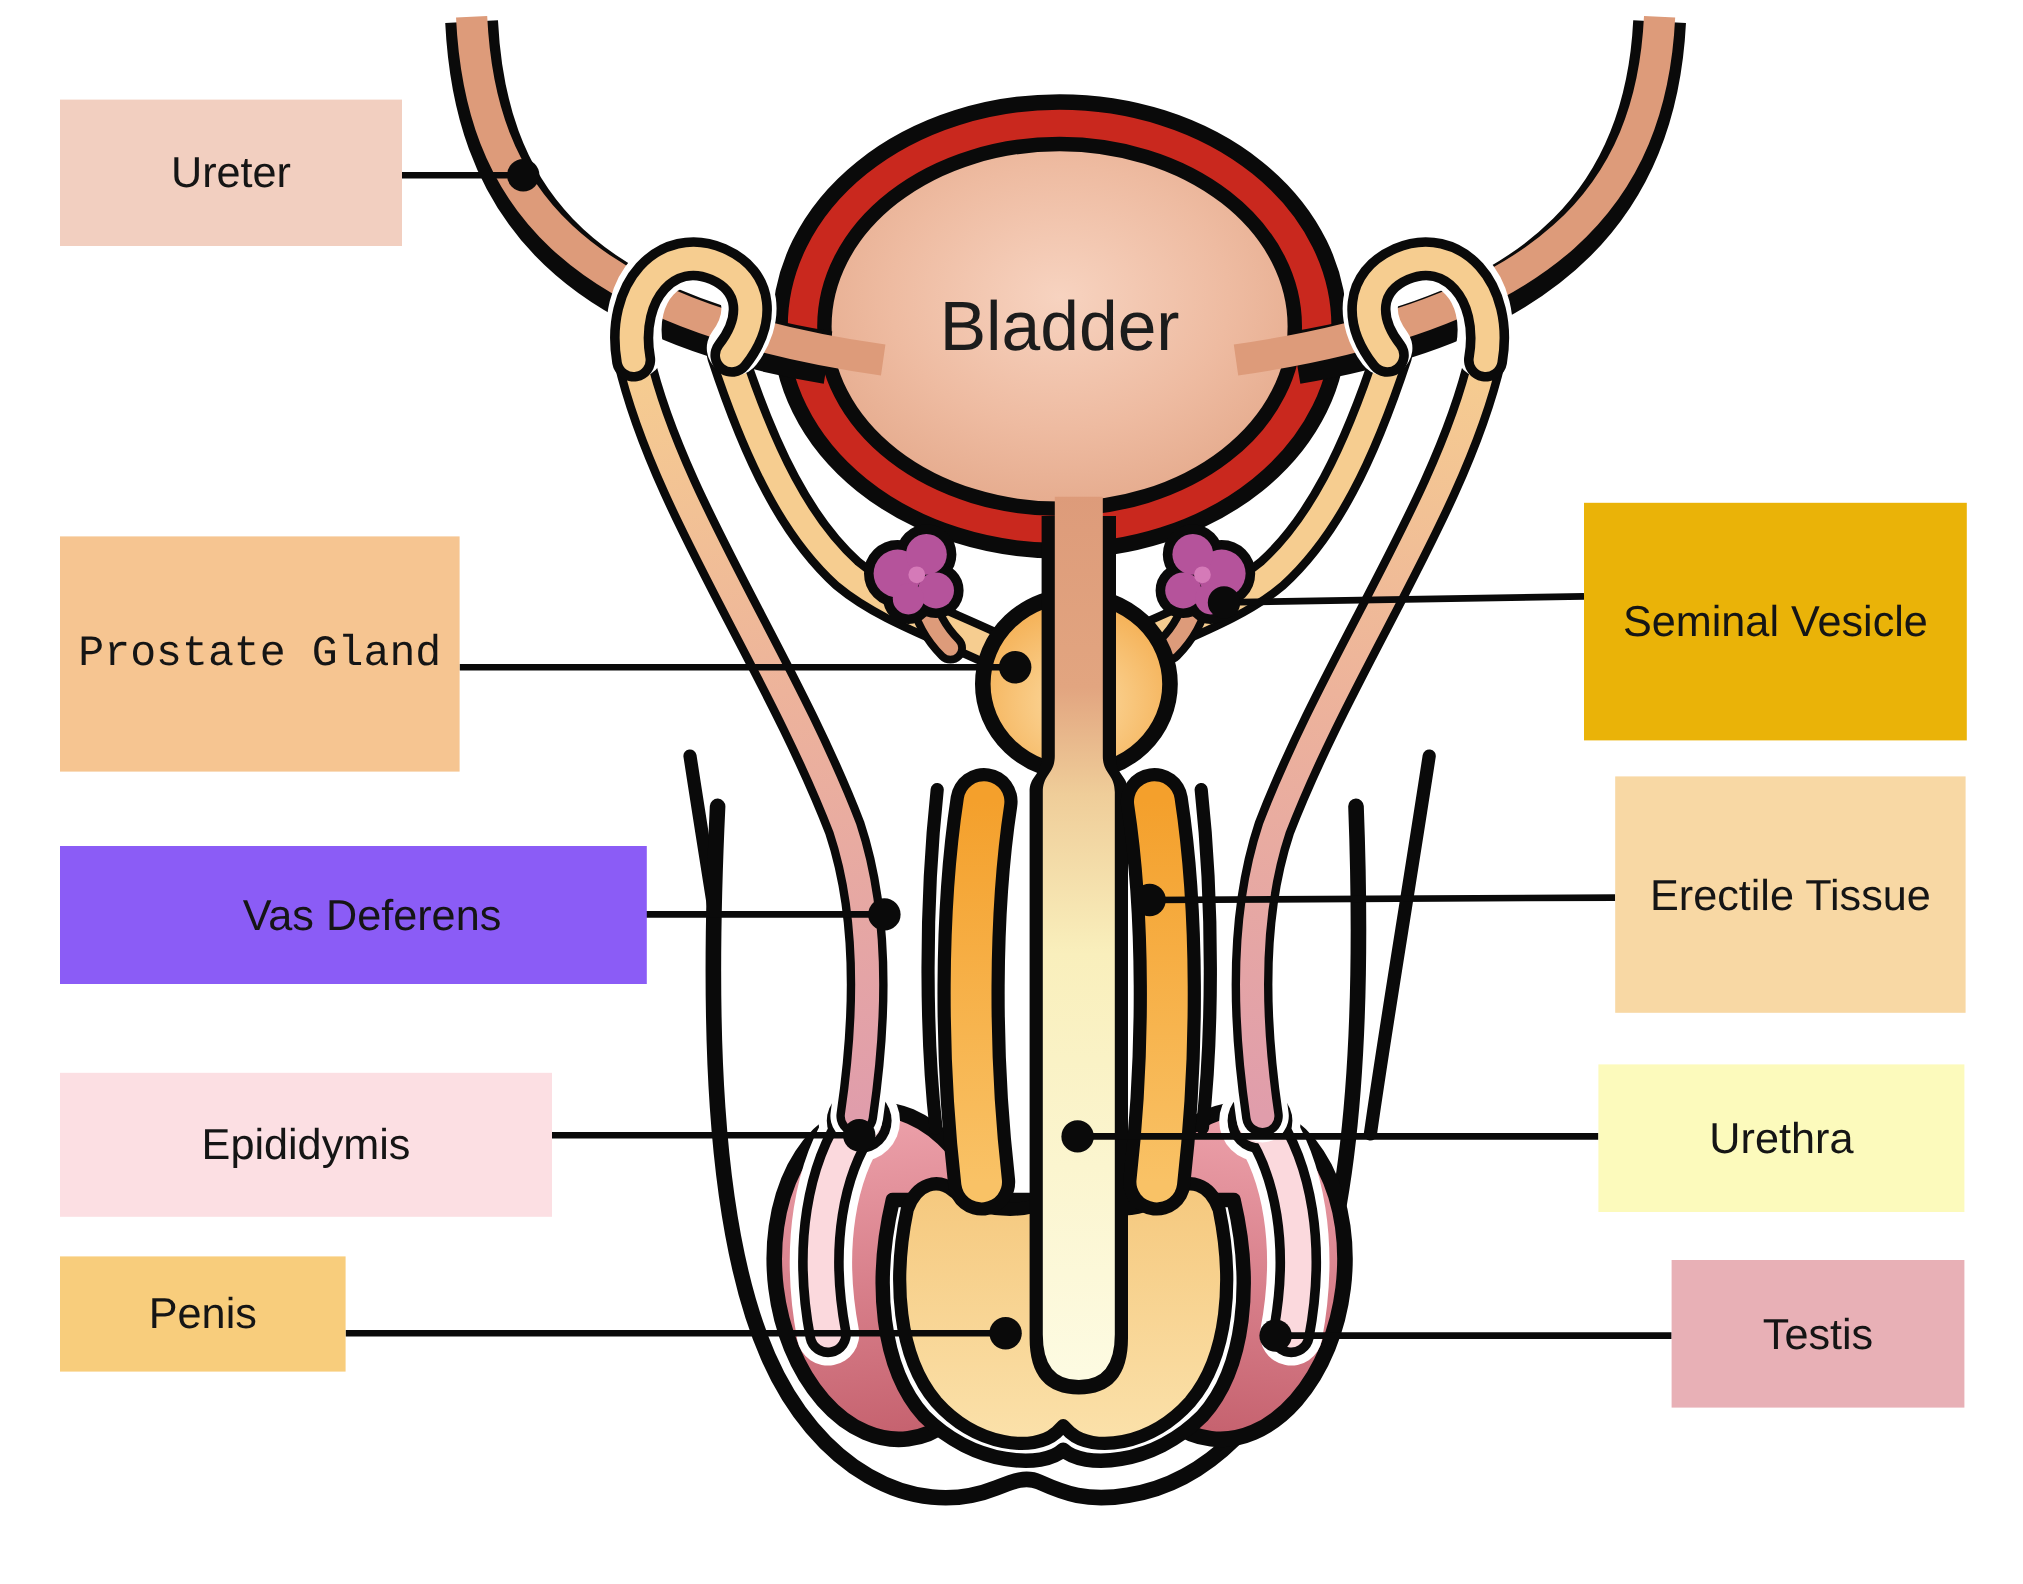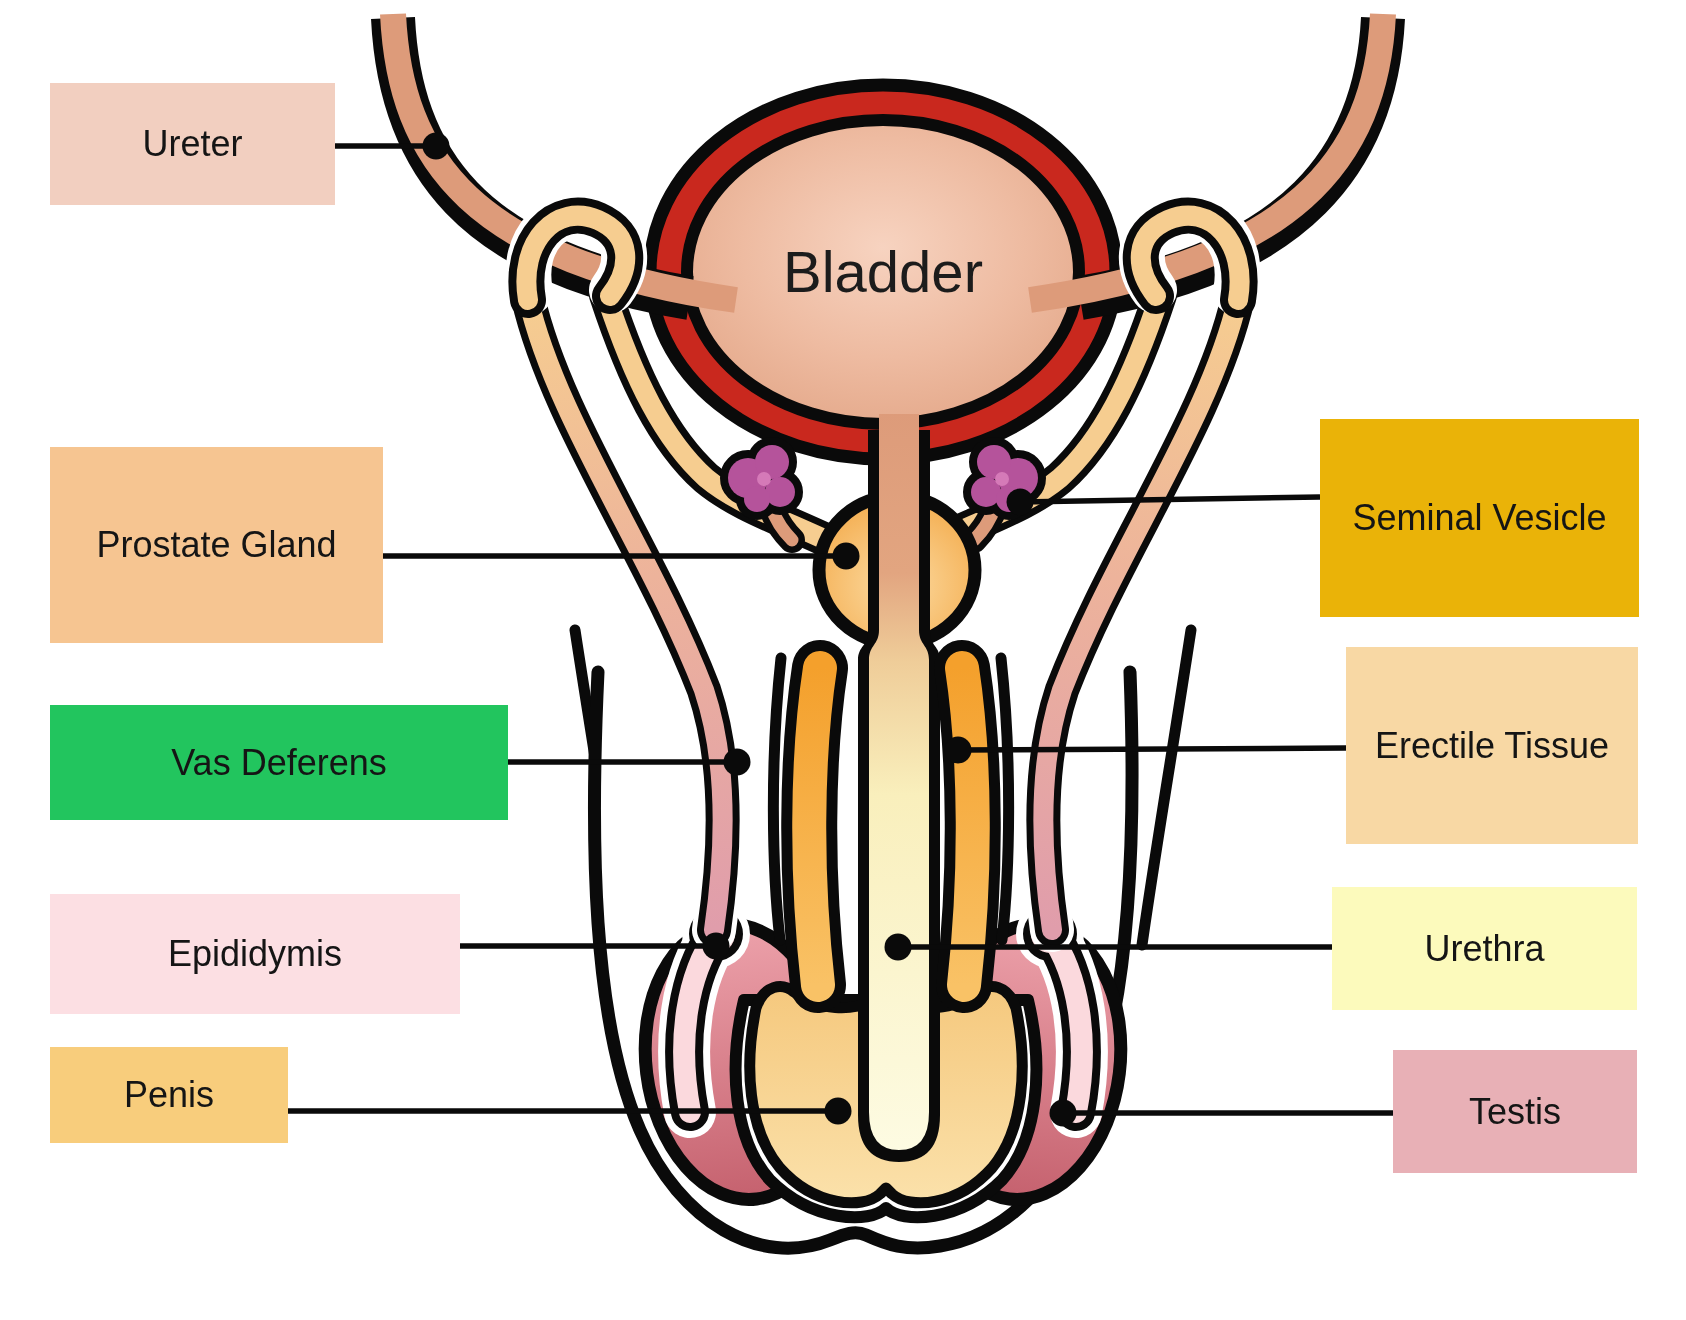--- a/index.html
+++ b/index.html
@@ -229,21 +229,21 @@
       <circle cx="1020" cy="502" r="13.5"></circle>
       <circle cx="958" cy="750" r="13.5"></circle>
       <circle cx="898" cy="947" r="13.5"></circle>
       <circle cx="1063" cy="1113" r="13.5"></circle>
     </g>
 
     <text x="883" y="292" class="bladder-text">Bladder</text>
   </svg>
 
   <div class="label lb-ureter" style="background-color: rgb(242, 207, 192);">Ureter</div>
-  <div class="label lb-prostate" style="background-color: rgb(246, 197, 145);">Prostate Gland</div>
-  <div class="label lb-vas" style="background-color: #22c55e;">Vas Deferens</div>
+  <div class="label lb-prostate" style="background-color: rgb(246, 197, 145); font-family: Liberation Mono, monospace;">Prostate Gland</div>
+  <div class="label lb-vas" style="background-color: #8b5cf6; padding-left: 31px;">Vas Deferens</div>
   <div class="label lb-epi" style="background-color: rgb(252, 223, 227); margin-top: 14px;">Epididymis</div>
   <div class="label lb-penis" style="background-color: rgb(248, 205, 124);">Penis</div>
   <div class="label lb-seminal" style="background-color: #eab308; margin-top: 24px;">Seminal Vesicle</div>
   <div class="label lb-erectile" style="background-color: rgb(248, 216, 164);">Erectile Tissue</div>
   <div class="label lb-urethra" style="background-color: rgb(252, 250, 188);">Urethra</div>
   <div class="label lb-testis" style="background-color: rgb(232, 176, 182);">Testis</div>
 </div>
 
 </body></html>

